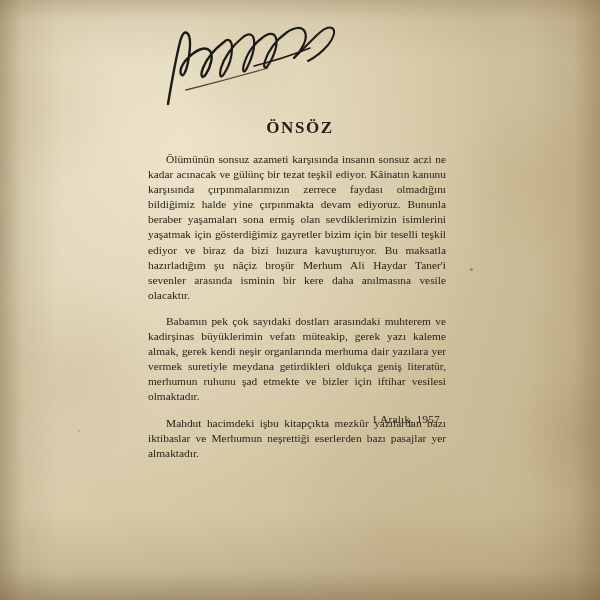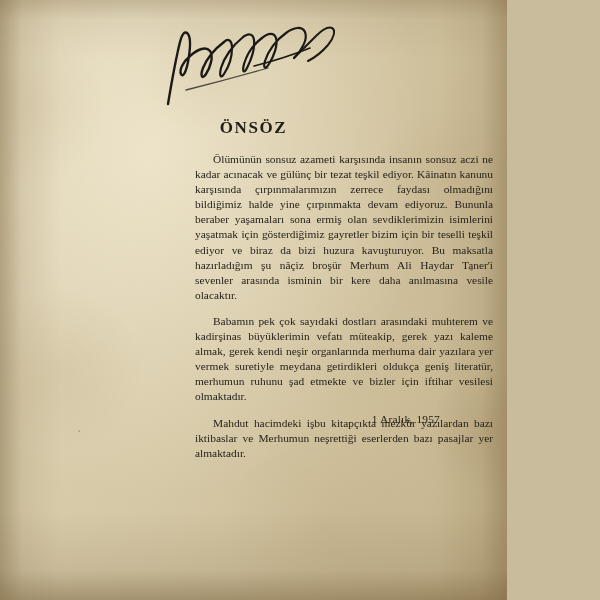--- a/index.html
+++ b/index.html
@@ -9,21 +9,21 @@
   body {
     width: 600px;
     height: 600px;
     overflow: hidden;
     font-family: "Liberation Serif", serif;
     background: #c9bc9c;
   }
 
   #page {
     position: relative;
-    width: 507px;
+    width: 600px;
     height: 600px;
     background:
       radial-gradient(ellipse at 30% 25%, rgba(255,248,228,0.55) 0%, rgba(255,248,228,0.0) 55%),
       linear-gradient(105deg, #d6c9a8 0%, #d9cdad 18%, #d5c8a6 42%, #cfc09c 68%, #c6b690 88%, #bdab84 100%);
     box-sizing: border-box;
   }
 
   
   #page::before {
     content: "";
@@ -91,21 +91,20 @@
     position: absolute;
     left: 148px;
     top: 152px;
     width: 298px;
     color: #26231c;
     font-size: 11.4px;
     line-height: 15.1px;
     text-align: justify;
     text-justify: inter-word;
     font-family: "Liberation Serif", serif;
-    margin-left: 47px;
   }
   #body-text p {
     margin: 0 0 11px 0;
     text-indent: 18px;
     hyphens: manual;
   }
 
   
   #signoff {
     position: absolute;

